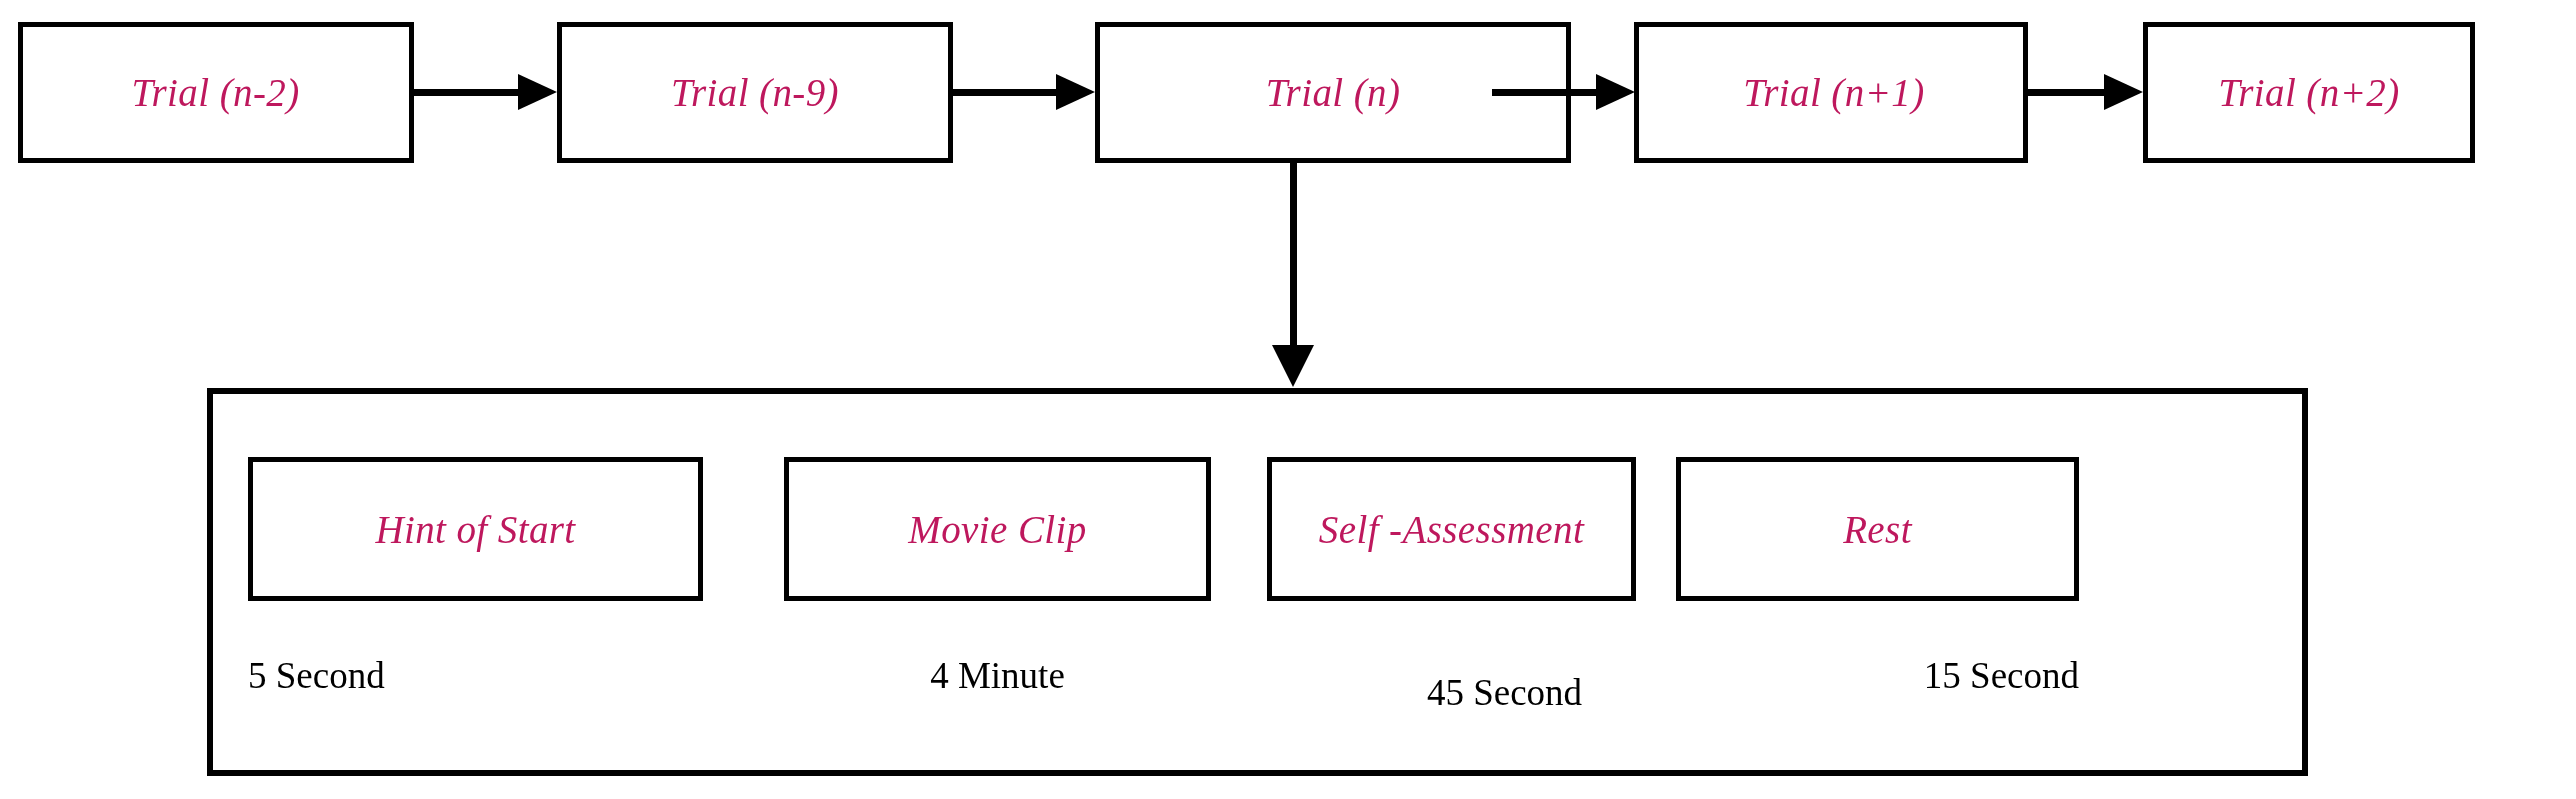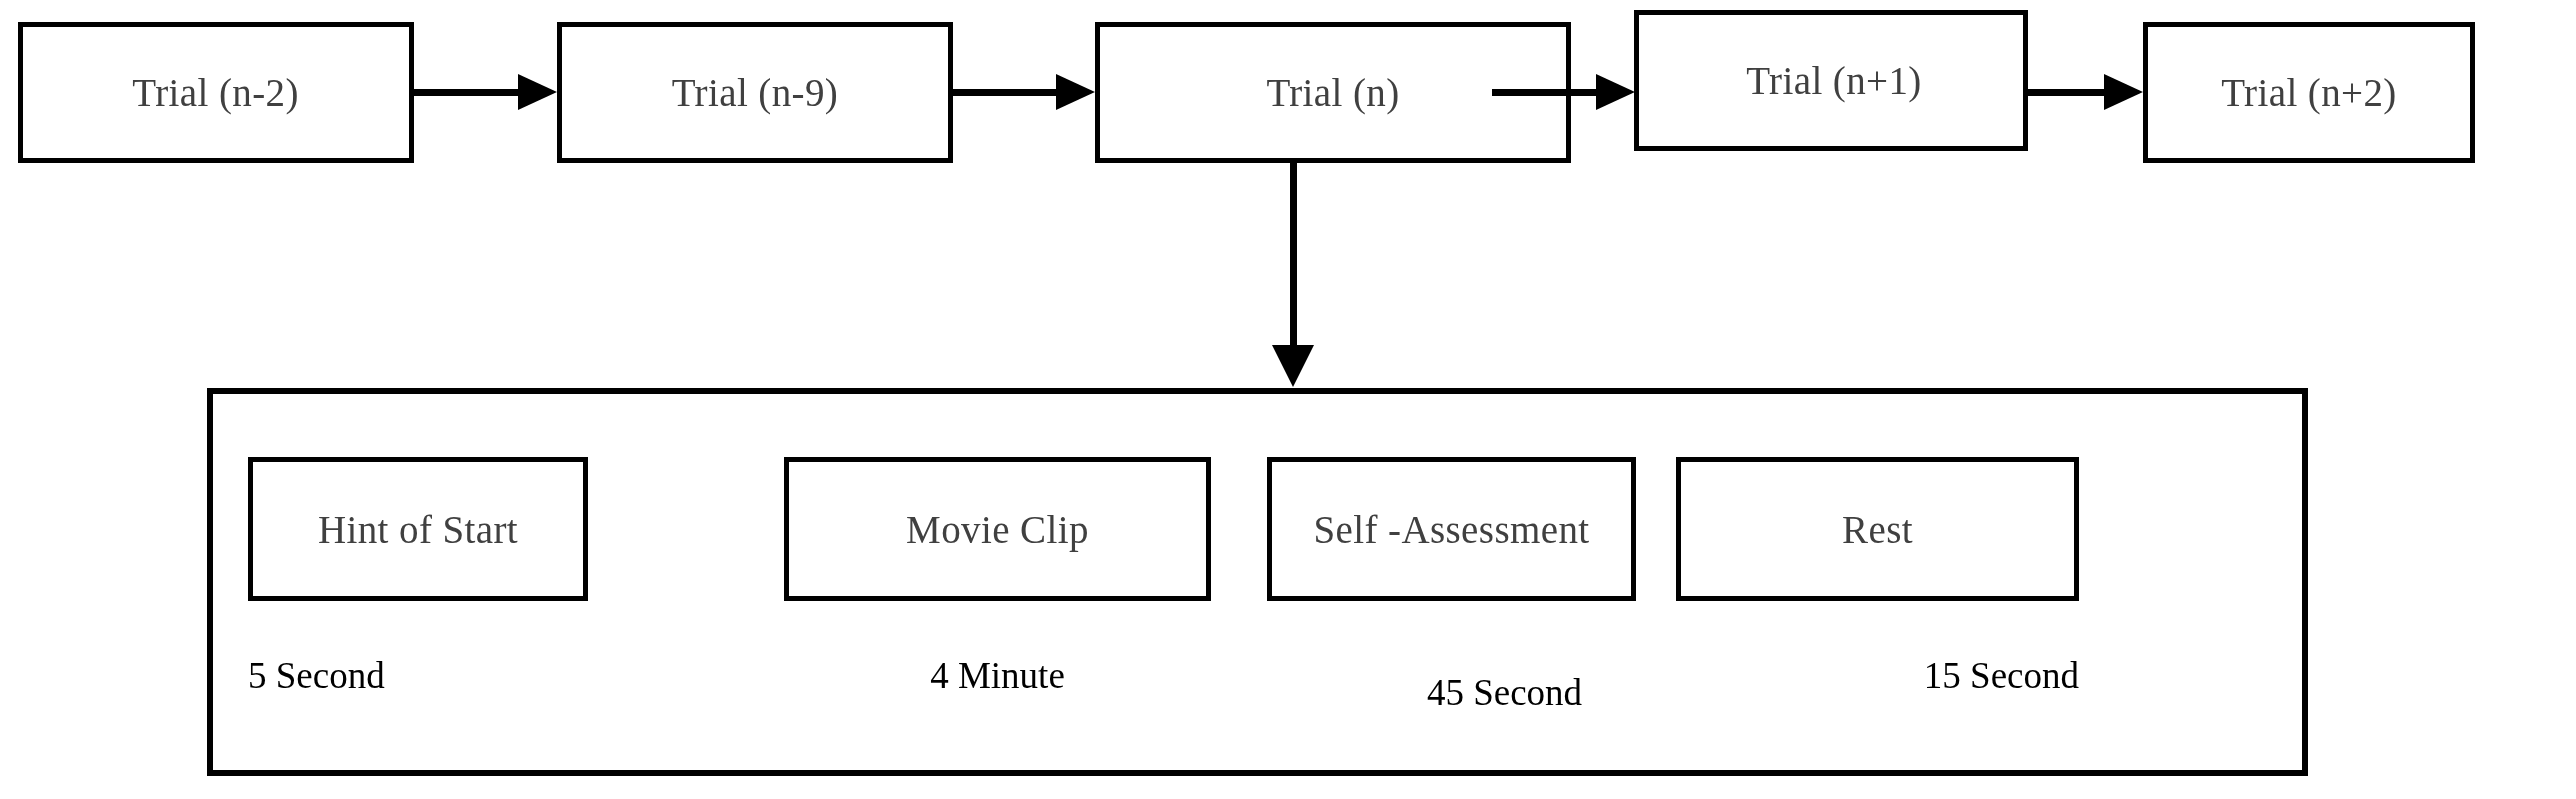--- a/index.html
+++ b/index.html
@@ -26,21 +26,22 @@
     border: 5.3px solid #000000;
     display: flex;
     align-items: center;
     justify-content: center;
   }
   .node-label {
     font-size: 39px;
     line-height: 1;
     letter-spacing: 0.4px;
     white-space: nowrap;
-    color: #404040;
+    color: #be185d;
+    font-style: italic;
   }
 
   
   .trial-box { height: 141px; }
 
   
   .h-arrow {
     position: absolute;
     height: 37px;
     display: block;
@@ -112,21 +113,21 @@
   </div>
 
   <div class="node trial-box" id="trial-box-1" style="left: 557px; top: 22px; width: 396px;">
     <span class="node-label">Trial (n-9)</span>
   </div>
 
   <div class="node trial-box" id="trial-box-2" style="left: 1095px; top: 22px; width: 476px;">
     <span class="node-label">Trial (n)</span>
   </div>
 
-  <div class="node trial-box" id="trial-box-3" style="left: 1634px; top: 10px; width: 394px; padding-left: 6px;">
+  <div class="node trial-box" id="trial-box-3" style="left: 1634px; top: 22px; width: 394px; padding-left: 6px;">
     <span class="node-label">Trial (n+1)</span>
   </div>
 
   <div class="node trial-box" id="trial-box-4" style="left: 2143px; top: 22px; width: 332px;">
     <span class="node-label">Trial (n+2)</span>
   </div>
 
   <div class="h-arrow" id="h-arrow-0" style="left: 414px; top: 74px; width: 143px;">
     <div class="shaft" style="width: 107px;"></div>
     <div class="head" style="left: 104px;"></div>
@@ -144,21 +145,21 @@
     <div class="head" style="left: 76px;"></div>
   </div>
 
   <div class="v-arrow" id="v-arrow-expand" style="left: 1290px; top: 163px; width: 7px; height: 225px;">
     <div class="shaft" style="height: 182px;"></div>
     <div class="head" style="top: 182px;"></div>
   </div>
 
   <div class="container-box" id="detail-container" style="left: 207px; top: 388px; width: 2101px; height: 388px;">
 
-    <div class="node phase-box" id="phase-box-0" style="left: 35px; top: 63px; width: 340px;">
+    <div class="node phase-box" id="phase-box-0" style="left: 35px; top: 63px; width: 455px;">
       <span class="node-label">Hint of Start</span>
     </div>
 
     <div class="node phase-box" id="phase-box-1" style="left: 571px; top: 63px; width: 427px;">
       <span class="node-label">Movie Clip</span>
     </div>
 
     <div class="node phase-box" id="phase-box-2" style="left: 1054px; top: 63px; width: 369px;">
       <span class="node-label">Self -Assessment</span>
     </div>

